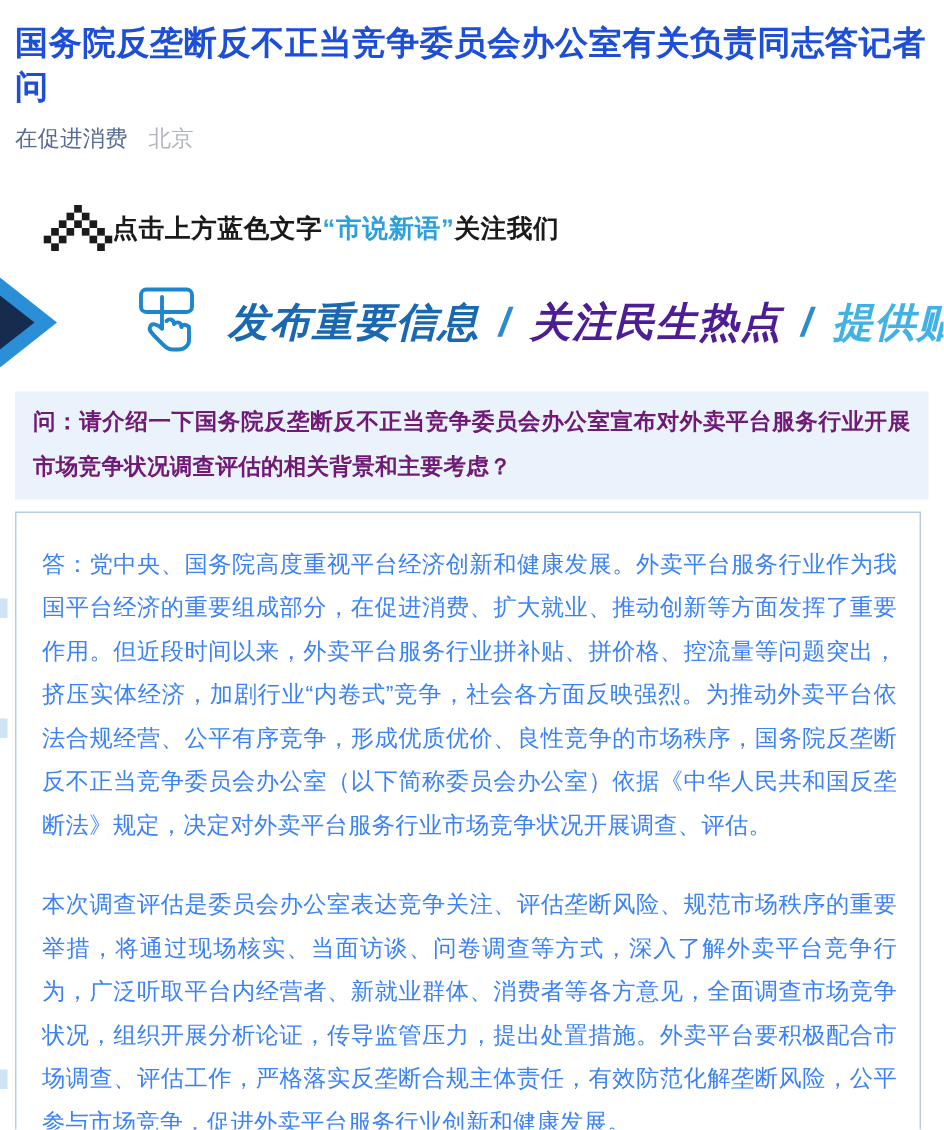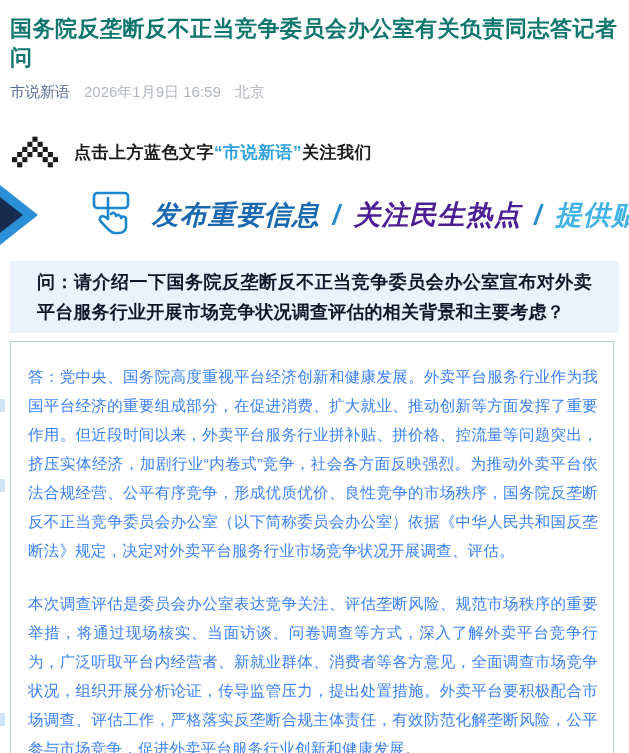--- a/index.html
+++ b/index.html
@@ -6,48 +6,48 @@
   body{
     width:629px;height:753px;overflow:hidden;
     font-family:"Liberation Sans","DejaVu Sans",sans-serif;
     -webkit-font-smoothing:antialiased;
   }
   .page{position:relative;width:629px;height:753px;background:#fff;}
 
   
   .title{
     margin:14px 0 0 10px;font-size:22px;line-height:1.32;font-weight:700;
-    color:#0f766e;letter-spacing:.5px;
+    color:#1d4ed8;letter-spacing:.5px;
   }
   .meta{margin:11px 10px 0 10px;font-size:15px;display:flex;align-items:center;gap:14px;}
   .meta .account{color:#576b95;text-decoration:none;cursor:pointer;}
   .meta .dim{color:#b1b6bd;}
 
   
-  .follow{margin-top:27px;padding-left:12px;height:46px;display:flex;align-items:center;gap:16px;}
+  .follow{margin-top:27px;padding-left:29px;height:46px;display:flex;align-items:center;gap:0;}
   .follow-text{font-size:17px;font-weight:700;color:#1a1a1a;letter-spacing:.5px;}
   .follow-text .hl{color:#2ba0dc;}
 
   
   .slogan{margin-top:8px;height:64px;display:flex;align-items:center;position:relative;}
   .slogan .chevron{flex:0 0 auto;display:block;}
   .slogan .hand{margin-left:52px;flex:0 0 auto;display:block;}
   .slogan-text{
     margin-left:20px;font-size:27px;font-weight:700;font-style:italic;
     letter-spacing:1px;white-space:nowrap;
   }
   .slogan-text .s1{color:#1a68b0;}
   .slogan-text .sep{color:#2a8ccd;padding:0 4px;}
   .slogan-text .s2{color:#4c1d95;}
   .slogan-text .s3{color:#41b2e6;}
 
   
   .question{
-    margin:14px 10px 0 10px;background:#eaf3fb;padding:6px 27px;
-    font-size:18px;font-weight:700;color:#0f172a;line-height:30px;
+    margin:14px 10px 0 10px;background:#eaf3fb;padding:6px 12px;
+    font-size:15px;font-weight:700;color:#701a75;line-height:30px;
     text-align:justify;letter-spacing:.2px;
   }
 
   
   .answer-box{
     box-sizing:border-box;margin:8px 0 0 10px;width:604px;min-height:434px;
     background:#fff;border:1px solid #b9cdde;
     padding:20px 15px 16px 17px;
   }
   .answer-box p{
@@ -63,22 +63,21 @@
   .left-dash.d3{top:699px;}
 </style>
 </head>
 <body>
 
 <div class="page">
 
   <h1 class="title">国务院反垄断反不正当竞争委员会办公室有关负责同志答记者问</h1>
 
   <div class="meta">
-    <a class="account">市说新语</a>
-    <span class="dim">2026年1月9日 16:59</span>
+    <a class="account">在促进消费</a>
     <span class="dim">北京</span>
   </div>
 
   <div class="follow">
     <svg class="pixels" width="46" height="32" viewBox="0 0 45 30" aria-hidden="true">
       <g fill="#1b1b1b">
         <rect x="20" y="0" width="5" height="5"></rect>
         <rect x="15" y="5" width="5" height="5"></rect>
           <rect x="25" y="5" width="5" height="5"></rect>
         <rect x="10" y="10" width="5" height="5"></rect>

